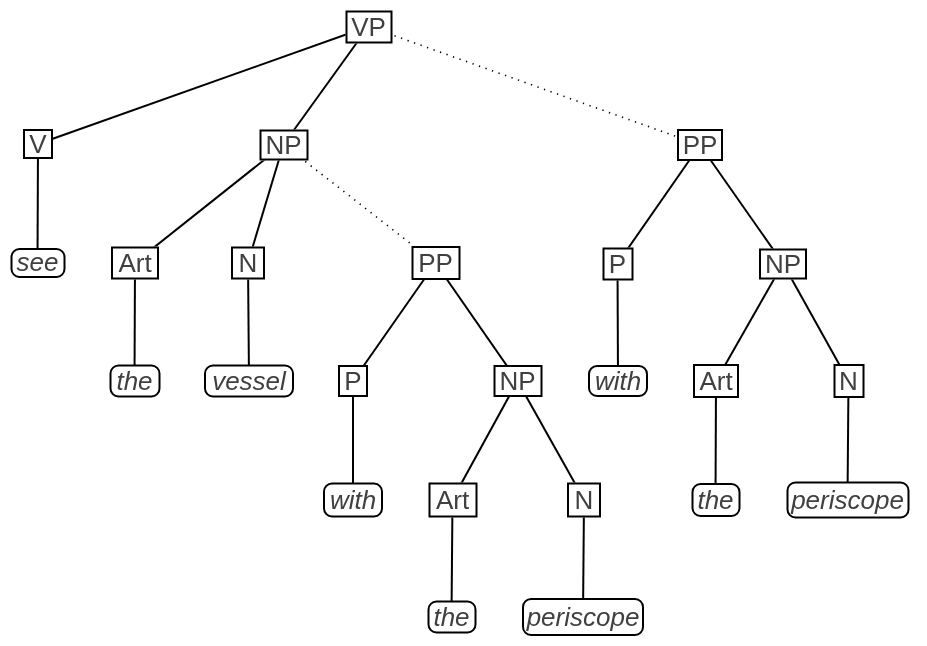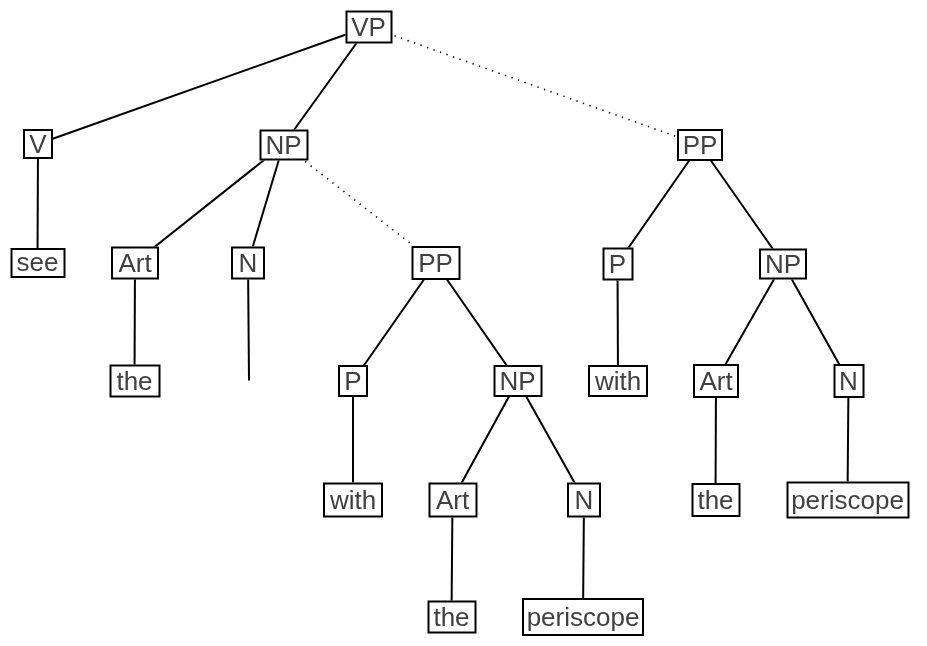--- a/index.html
+++ b/index.html
@@ -40,20 +40,22 @@
     border: 2px solid #000000;
     color: #404040;
     font-size: 26px;
     display: flex;
     align-items: center;
     justify-content: center;
     white-space: nowrap;
     transform: translate(-50%, -50%);
   }
   .node.leaf {
+    font-style: italic;
+    border-radius: 9px;
   }
 </style>
 </head>
 <body>
 
 <div class="canvas" style="background: rgb(255, 255, 255);">
   <svg class="edge-layer" viewBox="0 0 927 646" xmlns="http://www.w3.org/2000/svg">
       <line x1="368.5" y1="26.5" x2="38" y2="144" class="solid" stroke="#000000"></line>
       <line x1="368.5" y1="26.5" x2="283.5" y2="144.5" class="solid" stroke="#000000"></line>
       <line x1="368.5" y1="26.5" x2="700" y2="145" class="dotted" stroke="#000000"></line>
@@ -83,20 +85,21 @@
     <div class="node" style="left: 38px; top: 144px; width: 30px; height: 30px; border-color: rgb(0, 0, 0); background-color: rgb(255, 255, 255);">V</div>
     <div class="node" style="left: 283.5px; top: 144.5px; width: 49px; height: 31px; border-color: rgb(0, 0, 0); background-color: rgb(255, 255, 255);">NP</div>
     <div class="node" style="left: 700px; top: 145px; width: 46px; height: 32px; border-color: rgb(0, 0, 0); background-color: rgb(255, 255, 255);">PP</div>
     <div class="node leaf" style="left: 37.5px; top: 262.5px; width: 55px; height: 30px; border-color: rgb(0, 0, 0); background-color: rgb(255, 255, 255);">see</div>
     <div class="node" style="left: 135px; top: 262.5px; width: 48px; height: 33px; border-color: rgb(0, 0, 0); background-color: rgb(255, 255, 255);">Art</div>
     <div class="node" style="left: 248px; top: 262.5px; width: 34px; height: 33px; border-color: rgb(0, 0, 0); background-color: rgb(255, 255, 255);">N</div>
     <div class="node" style="left: 435.5px; top: 263px; width: 49px; height: 34px; border-color: rgb(0, 0, 0); background-color: rgb(255, 255, 255);">PP</div>
     <div class="node" style="left: 617.5px; top: 263.5px; width: 31px; height: 33px; border-color: rgb(0, 0, 0); background-color: rgb(255, 255, 255);">P</div>
     <div class="node" style="left: 783px; top: 263.5px; width: 48px; height: 31px; border-color: rgb(0, 0, 0); background-color: rgb(255, 255, 255);">NP</div>
     <div class="node leaf" style="left: 134.5px; top: 380.5px; width: 51px; height: 33px; border-color: rgb(0, 0, 0); background-color: rgb(255, 255, 255);">the</div>
+    <div class="node leaf" style="left: 249px; top: 380.5px; width: 90px; height: 33px; border-color: rgb(0, 0, 0); background-color: rgb(255, 255, 255);">vessel</div>
     <div class="node" style="left: 353px; top: 381px; width: 30px; height: 32px; border-color: rgb(0, 0, 0); background-color: rgb(255, 255, 255);">P</div>
     <div class="node" style="left: 517.5px; top: 381px; width: 49px; height: 32px; border-color: rgb(0, 0, 0); background-color: rgb(255, 255, 255);">NP</div>
     <div class="node leaf" style="left: 618px; top: 381px; width: 60px; height: 32px; border-color: rgb(0, 0, 0); background-color: rgb(255, 255, 255);">with</div>
     <div class="node" style="left: 716px; top: 381px; width: 46px; height: 34px; border-color: rgb(0, 0, 0); background-color: rgb(255, 255, 255);">Art</div>
     <div class="node" style="left: 848.5px; top: 381px; width: 31px; height: 34px; border-color: rgb(0, 0, 0); background-color: rgb(255, 255, 255);">N</div>
     <div class="node leaf" style="left: 353px; top: 499.5px; width: 60px; height: 35px; border-color: rgb(0, 0, 0); background-color: rgb(255, 255, 255);">with</div>
     <div class="node" style="left: 452.5px; top: 499.5px; width: 49px; height: 35px; border-color: rgb(0, 0, 0); background-color: rgb(255, 255, 255);">Art</div>
     <div class="node" style="left: 584px; top: 499.5px; width: 34px; height: 35px; border-color: rgb(0, 0, 0); background-color: rgb(255, 255, 255);">N</div>
     <div class="node leaf" style="left: 715.5px; top: 500px; width: 49px; height: 34px; border-color: rgb(0, 0, 0); background-color: rgb(255, 255, 255);">the</div>
     <div class="node leaf" style="left: 847.5px; top: 499.5px; width: 123px; height: 37px; border-color: rgb(0, 0, 0); background-color: rgb(255, 255, 255);">periscope</div>

